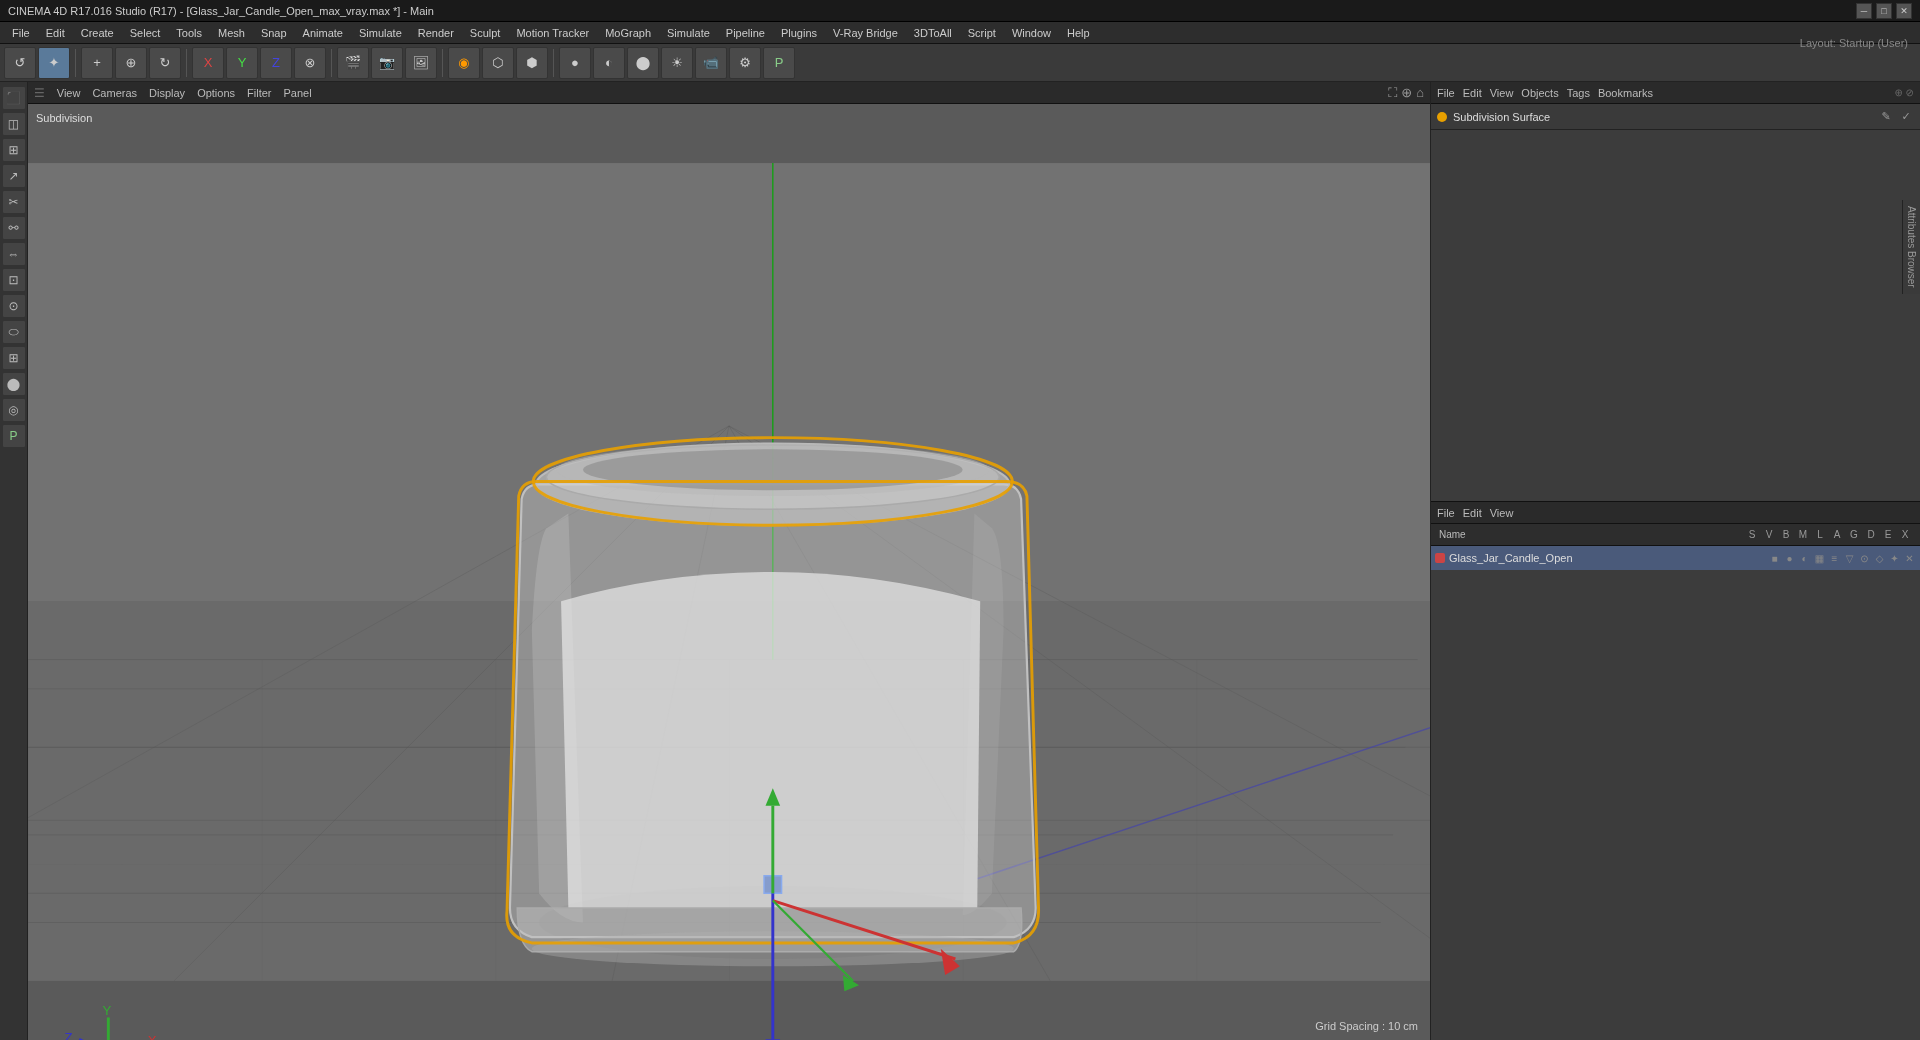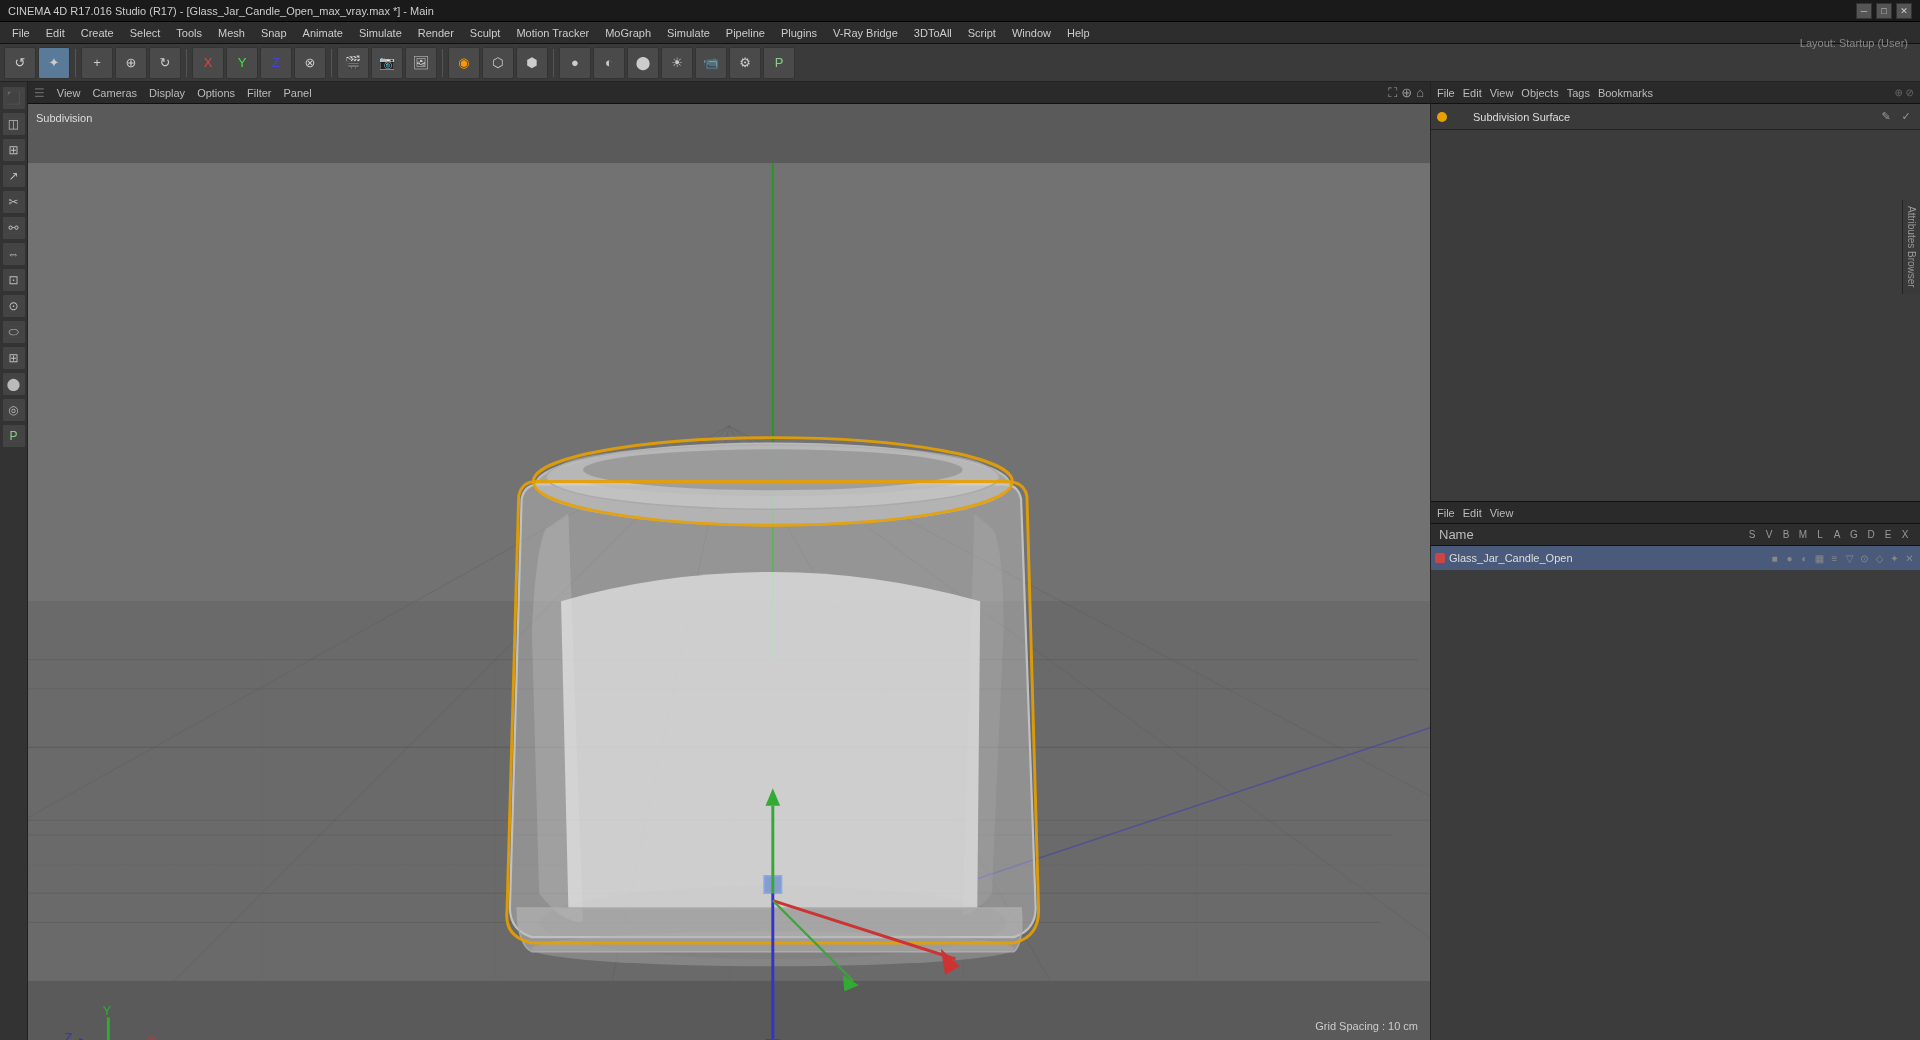--- a/index.html
+++ b/index.html
@@ -213,21 +213,21 @@
       align-items: center;
       padding: 0 6px;
       gap: 6px;
       border-bottom: 1px solid #222;
     }
     .subdiv-dot {
       width: 10px; height: 10px;
       background: #e8a000;
       border-radius: 50%;
     }
-    .subdiv-label { color: #ddd; font-size: 11px; margin-left: 20px; }
+    .subdiv-label { color: #ddd; font-size: 11px; }
     .subdiv-icon {
       width: 16px; height: 16px;
       display: flex; align-items: center; justify-content: center;
       color: #999; cursor: pointer; font-size: 11px;
     }
 
     #right-top-content {
       flex: 1;
       background: #3c3c3c;
     }
@@ -263,21 +263,21 @@
       border-bottom: 1px solid #111;
     }
     #objects-table-header {
       height: 22px;
       background: #2d2d2d;
       display: flex;
       align-items: center;
       padding: 0 8px;
       border-bottom: 1px solid #111;
     }
-    .obj-col-name { flex: 1; color: #bbb; font-size: 13px; }
+    .obj-col-name { flex: 1; color: #bbb; font-size: 10px; }
     .obj-col-icons { display: flex; gap: 3px; align-items: center; }
     .obj-col-icon { color: #999; font-size: 10px; width: 14px; text-align: center; }
 
     #objects-list {
       flex: 1;
       background: #3c3c3c;
       overflow: hidden;
     }
     .obj-row {
       height: 24px;

